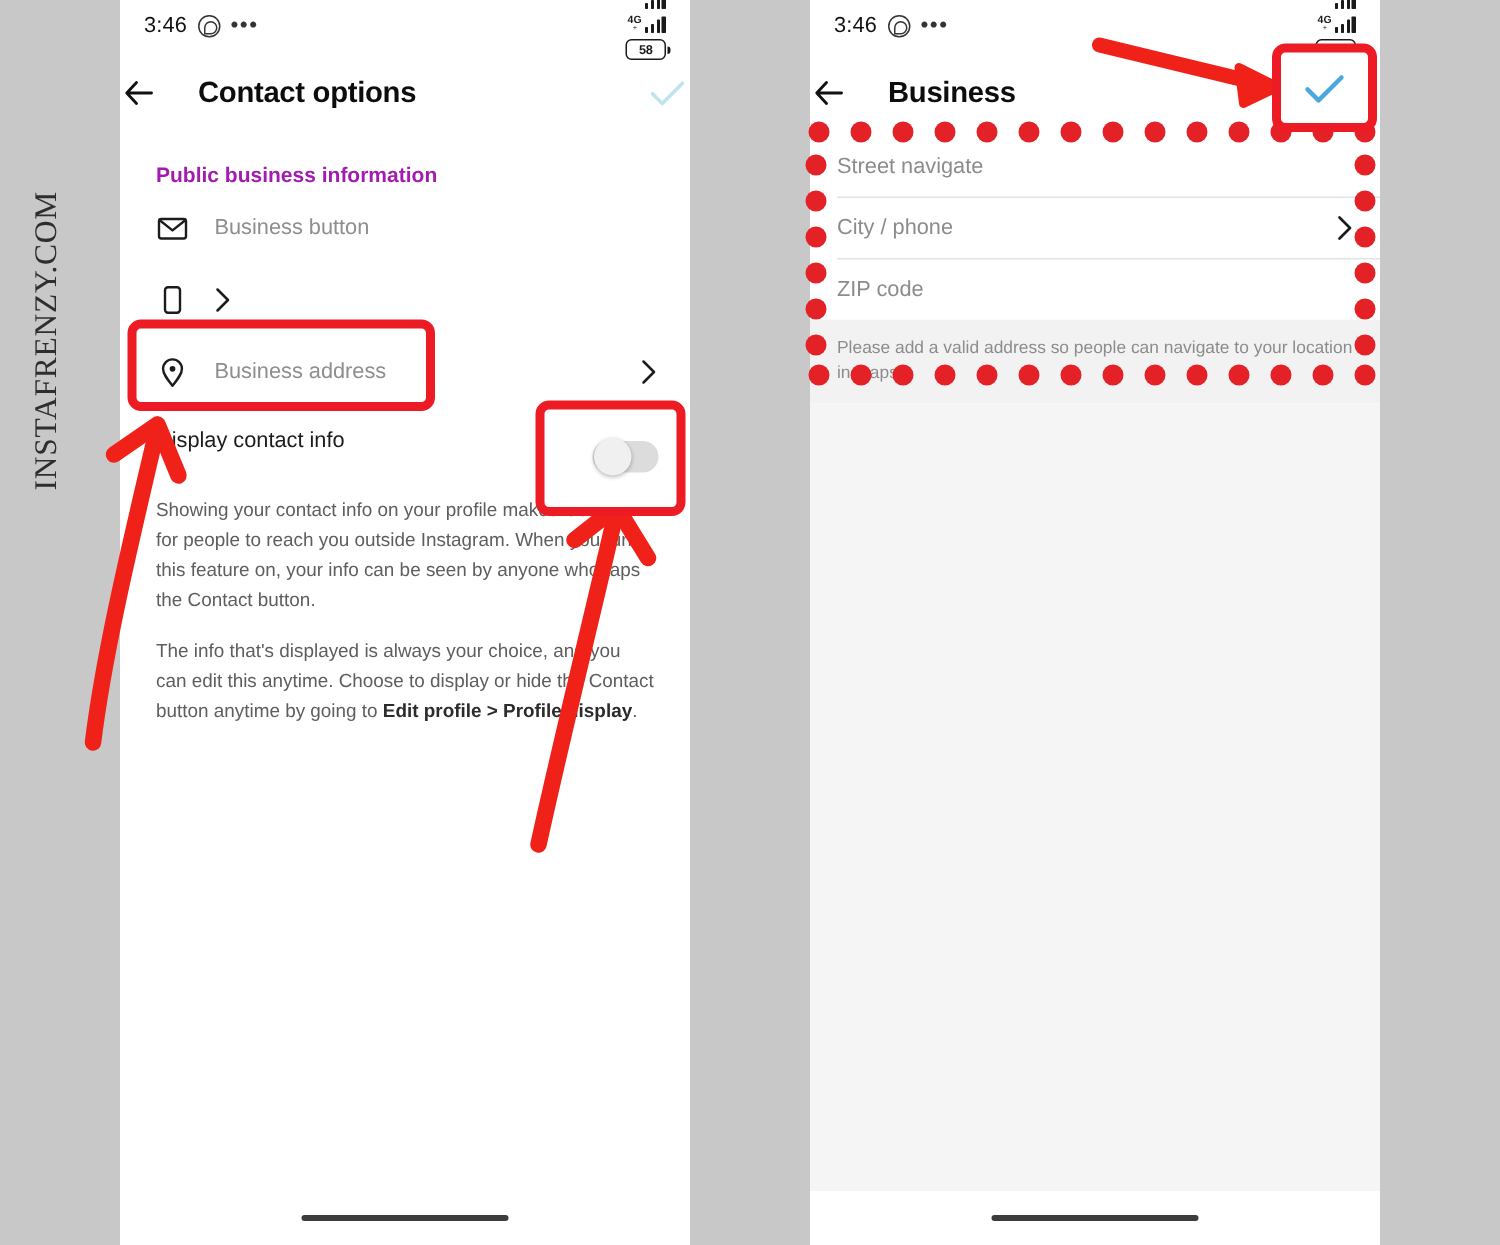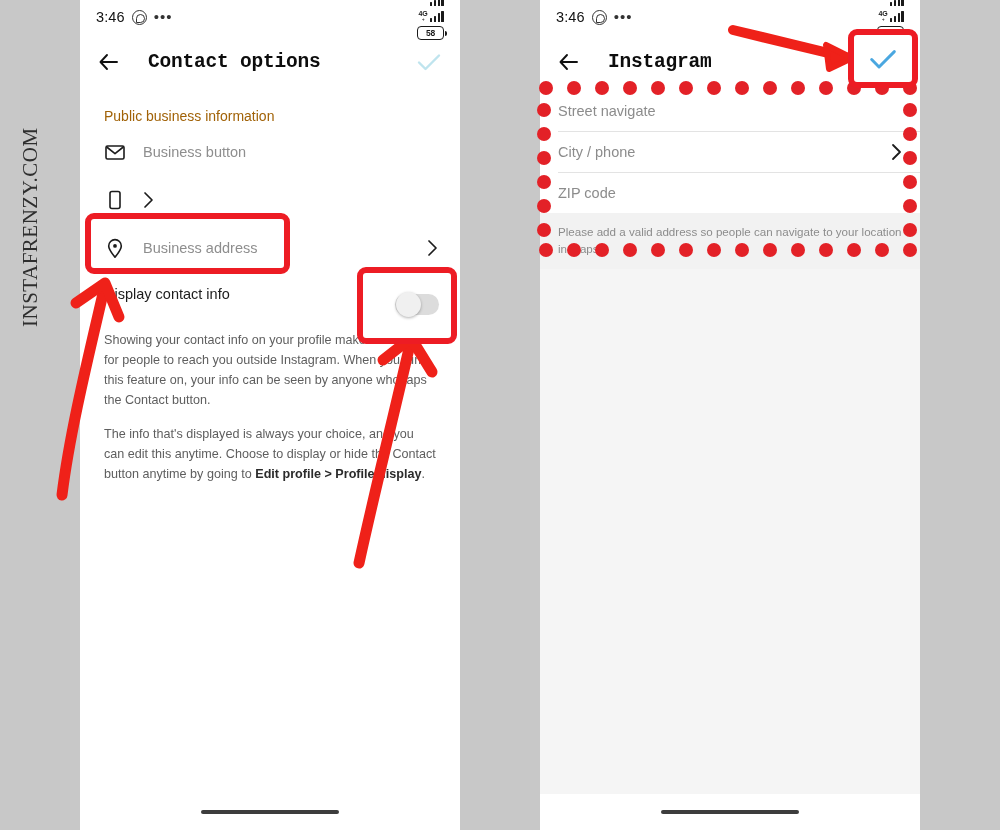--- a/index.html
+++ b/index.html
@@ -69,31 +69,31 @@
     border:1.4px solid #1a1a1a; border-radius:4px;
     display:flex; align-items:center; justify-content:center;
   }
   .battery::after{
     content:""; position:absolute; right:-4px; top:4px;
     width:2.4px; height:5px; background:#1a1a1a; border-radius:0 2px 2px 0;
   }
   .battery span { font-size:8.5px; font-weight:600; color:#1a1a1a; letter-spacing:-.2px;}
 
   
-  .appbar { display:flex; align-items:center; height:56px; padding:0 16px; background:#fff;font-family:Liberation Mono, monospace;}
+  .appbar { display:flex; align-items:center; height:56px; padding:0 0; background:#fff;}
   .back-arrow { width:26px; height:26px; flex:none; }
   .appbar-title {
     font-size:19.5px; font-weight:700; color:#0d0d0d;
     margin-left:26px; letter-spacing:-.2px;
   }
   .appbar-check { margin-left:auto; width:30px; height:30px; }
 
   
   .section-heading {
-    font-size:14px; font-weight:400; color:#a16207;
+    font-size:14px; font-weight:700; color:#a21caf;
     padding:18px 24px 4px 24px;
   }
 
   
   .list-row {
     display:flex; align-items:center;
     height:48px; padding:0 22px 0 24px;
     background:#fff;
   }
   .row-icon { width:22px; height:22px; flex:none; margin-right:17px; }
@@ -298,21 +298,21 @@
         </span>
       </span>
     </div>
 
     <div class="appbar">
       <span class="back-arrow">
         <svg viewBox="0 0 26 26" fill="none" stroke="#111" stroke-width="1.9" stroke-linecap="round" stroke-linejoin="round">
           <path d="M21 13H5M11 6l-6.5 7L11 20"></path>
         </svg>
       </span>
-      <span class="appbar-title">Instagram</span>
+      <span class="appbar-title">Business</span>
       <span class="appbar-check" style="opacity:0;">
         <svg viewBox="0 0 30 30">
             <path d="M0 0"></path>
           </svg>
       </span>
     </div>
 
     <div class="form-area">
       <div class="field">
         <span class="field-label">Street navigate</span>

